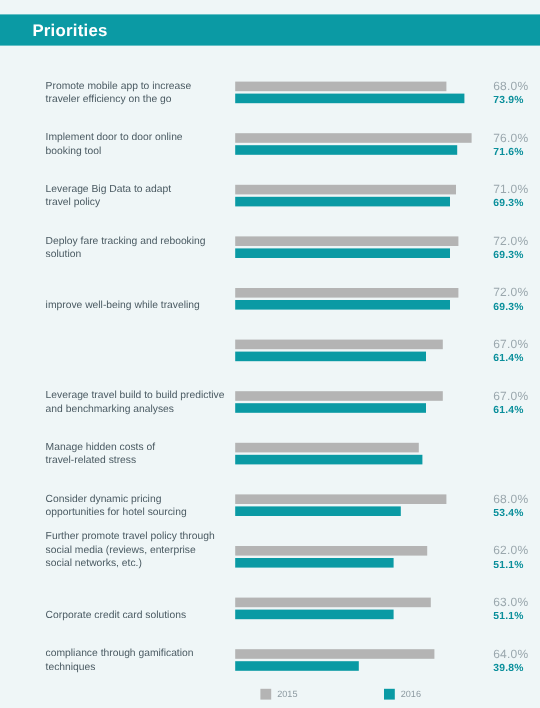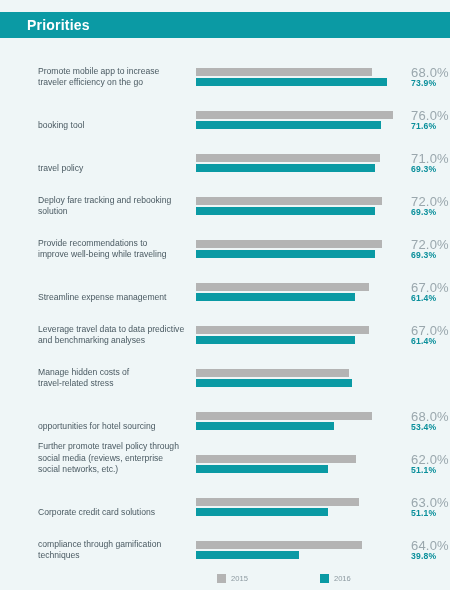--- a/index.html
+++ b/index.html
@@ -75,21 +75,21 @@
   .bar-2016 {
     top: 11px;
     background: #0a9aa4;
   }
   .values {
     flex: 1 1 auto;
     padding-left: 8px;
     box-sizing: border-box;
   }
   .val-2015 {
-    font-size: 13px;
+    font-size: 10px;
     color: #9aa7ad;
     line-height: 10.5px;
     letter-spacing: 0.2px;
   }
   .val-2016 {
     font-size: 8.6px;
     color: #0a8f9b;
     font-weight: bold;
     line-height: 11px;
     letter-spacing: 0.2px;
@@ -136,33 +136,35 @@
           <div class="bar bar-2015" style="width: 175.95px; background: rgb(180, 180, 180);"></div>
           <div class="bar bar-2016" style="width: 191.216px; background: rgb(10, 154, 164);"></div>
         </div>
         <div class="values">
           <div class="val-2015">68.0%</div>
           <div class="val-2016">73.9%</div>
         </div>
       </div>
       <div class="row">
         <div class="row-label">
+          <div>Implement door to door online</div>
           <div>booking tool</div>
         </div>
         <div class="bars">
           <div class="bar bar-2015" style="width: 196.65px; background: rgb(180, 180, 180);"></div>
           <div class="bar bar-2016" style="width: 185.265px; background: rgb(10, 154, 164);"></div>
         </div>
         <div class="values">
           <div class="val-2015">76.0%</div>
           <div class="val-2016">71.6%</div>
         </div>
       </div>
       <div class="row">
         <div class="row-label">
+          <div>Leverage Big Data to adapt</div>
           <div>travel policy</div>
         </div>
         <div class="bars">
           <div class="bar bar-2015" style="width: 183.712px; background: rgb(180, 180, 180);"></div>
           <div class="bar bar-2016" style="width: 179.314px; background: rgb(10, 154, 164);"></div>
         </div>
         <div class="values">
           <div class="val-2015">71.0%</div>
           <div class="val-2016">69.3%</div>
         </div>
@@ -176,48 +178,46 @@
           <div class="bar bar-2015" style="width: 186.3px; background: rgb(180, 180, 180);"></div>
           <div class="bar bar-2016" style="width: 179.314px; background: rgb(10, 154, 164);"></div>
         </div>
         <div class="values">
           <div class="val-2015">72.0%</div>
           <div class="val-2016">69.3%</div>
         </div>
       </div>
       <div class="row">
         <div class="row-label">
-          <div>Provide recommendations to</div>
           <div>improve well-being while traveling</div>
         </div>
         <div class="bars">
           <div class="bar bar-2015" style="width: 186.3px; background: rgb(180, 180, 180);"></div>
           <div class="bar bar-2016" style="width: 179.314px; background: rgb(10, 154, 164);"></div>
         </div>
         <div class="values">
           <div class="val-2015">72.0%</div>
           <div class="val-2016">69.3%</div>
         </div>
       </div>
       <div class="row">
         <div class="row-label">
-          <div>Streamline expense management</div>
         </div>
         <div class="bars">
           <div class="bar bar-2015" style="width: 173.363px; background: rgb(180, 180, 180);"></div>
           <div class="bar bar-2016" style="width: 158.873px; background: rgb(10, 154, 164);"></div>
         </div>
         <div class="values">
           <div class="val-2015">67.0%</div>
           <div class="val-2016">61.4%</div>
         </div>
       </div>
       <div class="row">
         <div class="row-label">
-          <div>Leverage travel data to data predictive</div>
+          <div>Leverage travel build to build predictive</div>
           <div>and benchmarking analyses</div>
         </div>
         <div class="bars">
           <div class="bar bar-2015" style="width: 173.363px; background: rgb(180, 180, 180);"></div>
           <div class="bar bar-2016" style="width: 158.873px; background: rgb(10, 154, 164);"></div>
         </div>
         <div class="values">
           <div class="val-2015">67.0%</div>
           <div class="val-2016">61.4%</div>
         </div>
@@ -227,20 +227,21 @@
           <div>Manage hidden costs of</div>
           <div>travel-related stress</div>
         </div>
         <div class="bars">
           <div class="bar bar-2015" style="width: 152.662px; background: rgb(180, 180, 180);"></div>
           <div class="bar bar-2016" style="width: 155.768px; background: rgb(10, 154, 164);"></div>
         </div>
       </div>
       <div class="row">
         <div class="row-label">
+          <div>Consider dynamic pricing</div>
           <div>opportunities for hotel sourcing</div>
         </div>
         <div class="bars">
           <div class="bar bar-2015" style="width: 175.95px; background: rgb(180, 180, 180);"></div>
           <div class="bar bar-2016" style="width: 138.172px; background: rgb(10, 154, 164);"></div>
         </div>
         <div class="values">
           <div class="val-2015">68.0%</div>
           <div class="val-2016">53.4%</div>
         </div>

